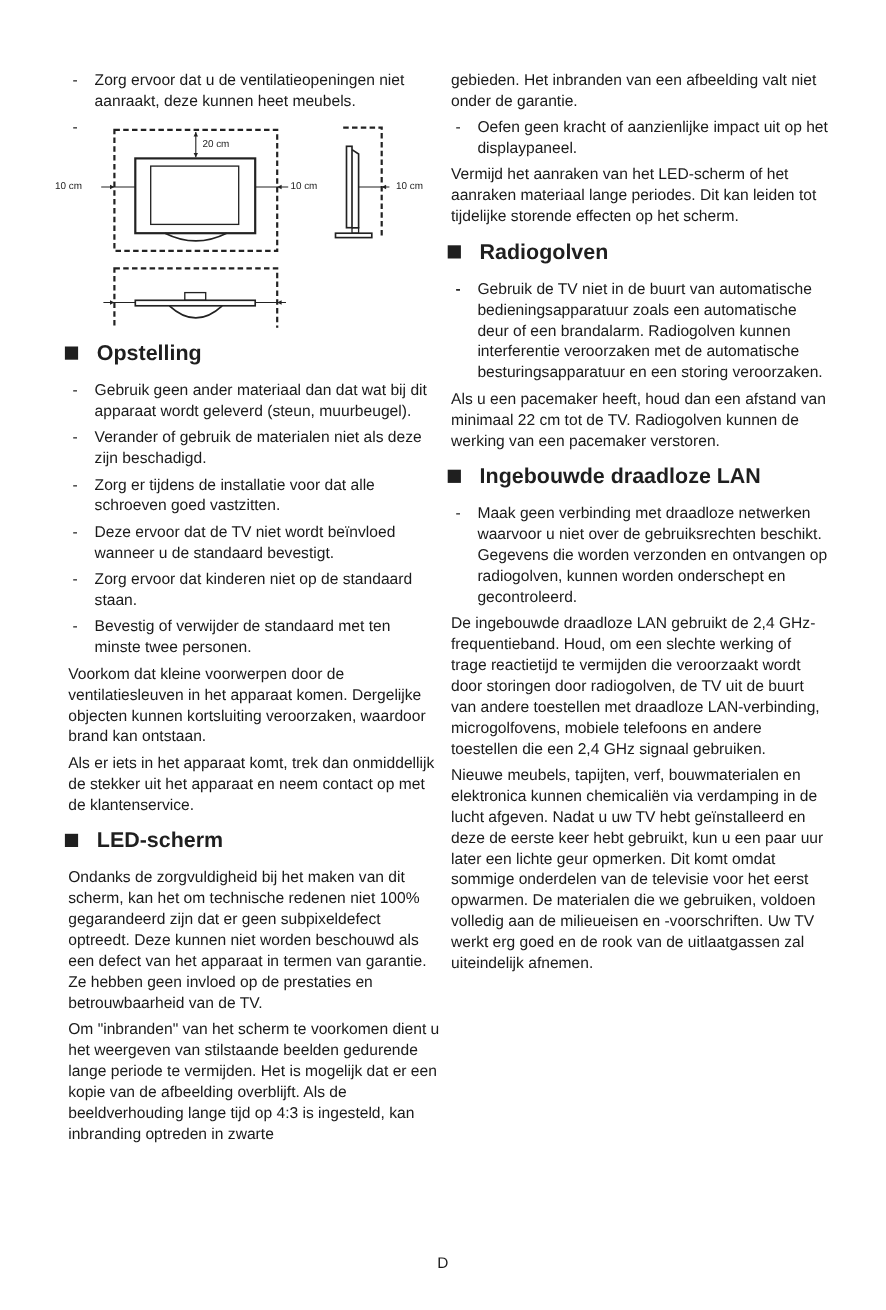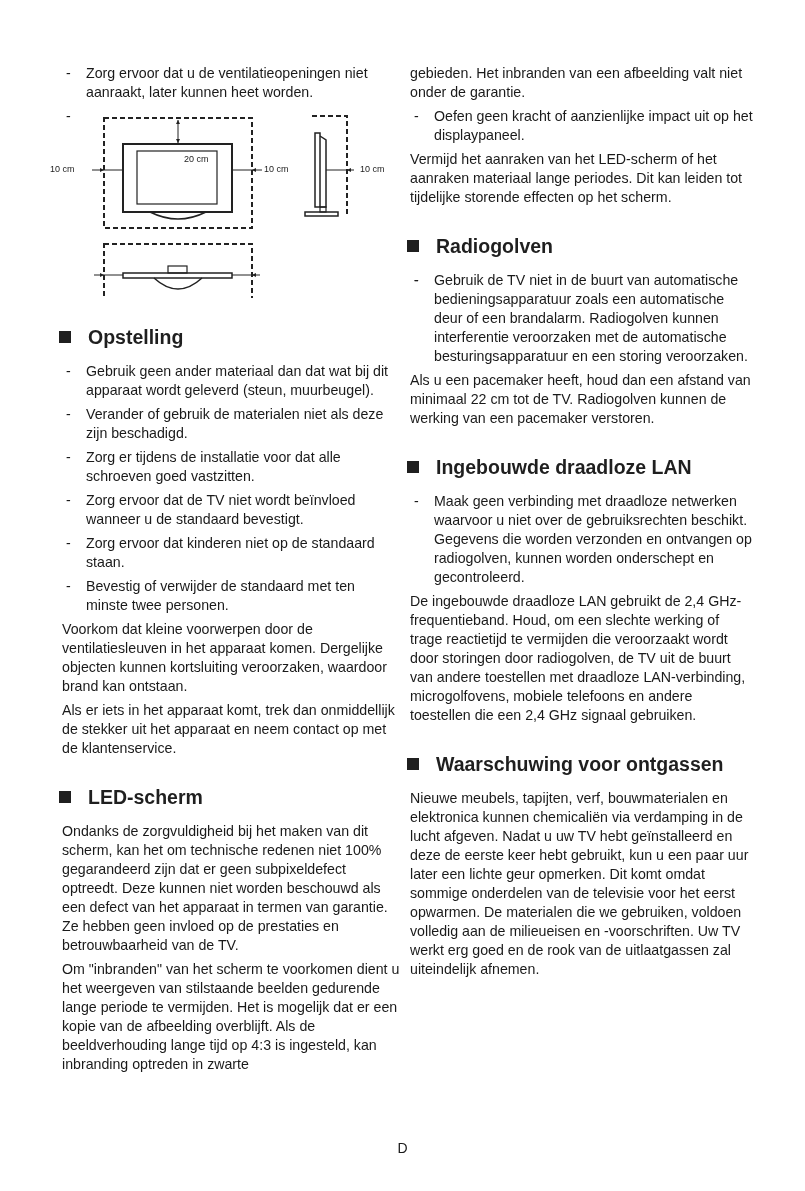--- a/index.html
+++ b/index.html
@@ -7,34 +7,34 @@
     width: 805px; height: 1191px; position: relative; overflow: hidden;
     font-family: "Liberation Sans", sans-serif; color: #1a1a1a;
   }
   .col { position: absolute; top: 64px; }
   .col-left { left: 62px; width: 338px; }
   .col-right { left: 410px; width: 345px; }
   .p { font-size: 14.2px; line-height: 19px; margin: 0 0 5px 0; }
   .bullets { margin: 0 0 5px 0; padding: 0; list-style: none; }
   .bullets li { position: relative; padding-left: 24px; font-size: 14.2px; line-height: 19px; margin-bottom: 5px; margin-left: 0; }
   .bullets li .dash { position: absolute; left: 4px; top: 0; }
-  .heading { display: flex; align-items: center; margin: 28px 0 14px -3px; }
+  .heading { display: flex; align-items: center; margin: 11px 0 14px -3px; }
   .heading .sq { width: 12px; height: 12px; background: #1f1f1f; margin-right: 17px; flex: none; }
   .heading .ht { font-weight: bold; font-size: 19.5px; line-height: 22px; color: #1f1f1f; }
   .diagram { position: relative; width: 345px; height: 190px; margin: 6px 0 12px -12px; }
   .diagram svg { position: absolute; left: 0; top: 0; }
   .dlabel { position: absolute; font-size: 9px; color: #222; }
   .footer { position: absolute; left: 0; right: 0; top: 1140px; text-align: center; font-size: 14px; }
 </style>
 </head>
 <body>
 
 <div class="col col-left">
   <ul class="bullets">
-    <li><span class="dash">-</span><span>Zorg ervoor dat u de ventilatieopeningen niet aanraakt, later kunnen heet worden.</span></li>
+    <li><span class="dash">-</span><span>Zorg ervoor dat u de ventilatieopeningen niet aanraakt, deze kunnen heet meubels.</span></li>
     <li><span class="dash">-</span></li>
   </ul>
 
   <div class="diagram">
     <svg width="345" height="190" viewBox="0 0 345 190">
       <g fill="none" stroke="#222" stroke-width="2">
 
         <rect x="54" y="10" width="148" height="110" stroke-dasharray="5,3"></rect>
 
         <rect x="73" y="36" width="109" height="68" stroke-width="2"></rect>
@@ -64,35 +64,35 @@
       <g fill="#222">
         <polygon points="128,12 126,16 130,16"></polygon>
         <polygon points="128,35 126,31 130,31"></polygon>
         <polygon points="54,62 50,60 50,64"></polygon>
         <polygon points="202,62 206,60 206,64"></polygon>
         <polygon points="297,62 301,60 301,64"></polygon>
         <polygon points="54,167 50,165 50,169"></polygon>
         <polygon points="202,167 206,165 206,169"></polygon>
       </g>
     </svg>
-    <span class="dlabel" style="left:134px;top:18px;margin-top:28px;">20 cm</span>
+    <span class="dlabel" style="left:134px;top:18px;">20 cm</span>
     <span class="dlabel" style="left:0px;top:56px;">10 cm</span>
     <span class="dlabel" style="left:214px;top:56px;">10 cm</span>
     <span class="dlabel" style="left:310px;top:56px;">10 cm</span>
   </div>
 
   <div class="heading">
     <span class="sq"></span>
     <span class="ht">Opstelling</span>
   </div>
   <ul class="bullets">
     <li><span class="dash">-</span><span>Gebruik geen ander materiaal dan dat wat bij dit apparaat wordt geleverd (steun, muurbeugel).</span></li>
     <li><span class="dash">-</span><span>Verander of gebruik de materialen niet als deze zijn beschadigd.</span></li>
     <li><span class="dash">-</span><span>Zorg er tijdens de installatie voor dat alle schroeven goed vastzitten.</span></li>
-    <li><span class="dash">-</span><span>Zorg ervoor dat de TV niet wordt beïnvloed wanneer u de standaard bevestigt.</span></li>
+    <li><span class="dash">-</span><span>Deze ervoor dat de TV niet wordt beïnvloed wanneer u de standaard bevestigt.</span></li>
     <li><span class="dash">-</span><span>Zorg ervoor dat kinderen niet op de standaard staan.</span></li>
     <li><span class="dash">-</span><span>Bevestig of verwijder de standaard met ten minste twee personen.</span></li>
   </ul>
   <p class="p">Voorkom dat kleine voorwerpen door de ventilatiesleuven in het apparaat komen. Dergelijke objecten kunnen kortsluiting veroorzaken, waardoor brand kan ontstaan.</p>
   <p class="p">Als er iets in het apparaat komt, trek dan onmiddellijk de stekker uit het apparaat en neem contact op met de klantenservice.</p>
 
   <div class="heading">
     <span class="sq"></span>
     <span class="ht">LED-scherm</span>
   </div>
@@ -119,20 +119,16 @@
 
   <div class="heading">
     <span class="sq"></span>
     <span class="ht">Ingebouwde draadloze LAN</span>
   </div>
   <ul class="bullets">
     <li><span class="dash">-</span><span>Maak geen verbinding met draadloze netwerken waarvoor u niet over de gebruiksrechten beschikt. Gegevens die worden verzonden en ontvangen op radiogolven, kunnen worden onderschept en gecontroleerd.</span></li>
   </ul>
   <p class="p">De ingebouwde draadloze LAN gebruikt de 2,4 GHz-frequentieband. Houd, om een slechte werking of trage reactietijd te vermijden die veroorzaakt wordt door storingen door radiogolven, de TV uit de buurt van andere toestellen met draadloze LAN-verbinding, microgolfovens, mobiele telefoons en andere toestellen die een 2,4 GHz signaal gebruiken.</p>
 
-  <div class="heading">
-    <span class="sq"></span>
-    <span class="ht">Waarschuwing voor ontgassen</span>
-  </div>
   <p class="p">Nieuwe meubels, tapijten, verf, bouwmaterialen en elektronica kunnen chemicaliën via verdamping in de lucht afgeven. Nadat u uw TV hebt geïnstalleerd en deze de eerste keer hebt gebruikt, kun u een paar uur later een lichte geur opmerken. Dit komt omdat sommige onderdelen van de televisie voor het eerst opwarmen. De materialen die we gebruiken, voldoen volledig aan de milieueisen en -voorschriften. Uw TV werkt erg goed en de rook van de uitlaatgassen zal uiteindelijk afnemen.</p>
 </div>
 
 <div class="footer">D</div>
 
 </body></html>

